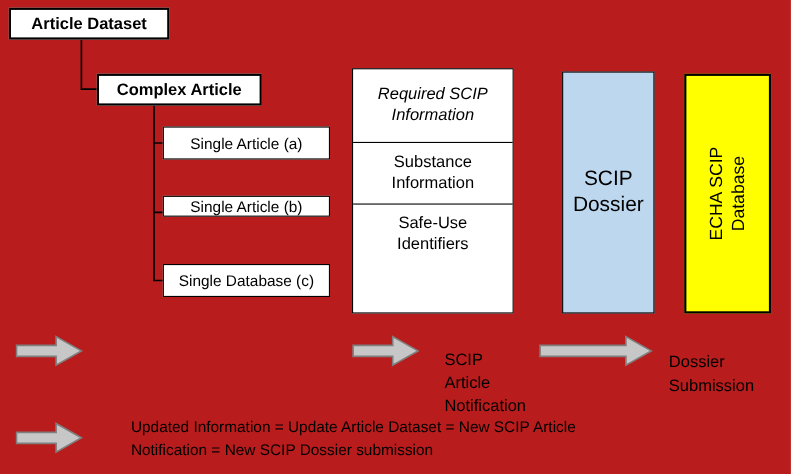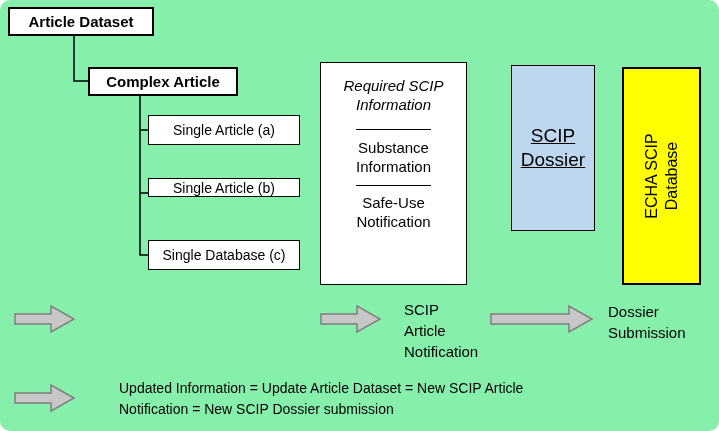--- a/index.html
+++ b/index.html
@@ -1,23 +1,22 @@
 <!DOCTYPE html>
 <html><head>
 <meta charset="utf-8">
 <style>
   html, body { margin: 0; padding: 0; background: #ffffff; }
   body { font-family: "Liberation Sans", sans-serif; color: #000; }
   .canvas {
     position: relative;
     width: 719px;
     height: 431px;
-    background: #86efac;
+    background: #b91c1c;
     overflow: hidden;
-    border-radius: 10px;
   }
   .box {
     position: absolute;
     background: #fff;
     border: 2px solid #000;
     display: flex;
     align-items: center;
     justify-content: center;
     box-sizing: border-box;
     font-size: 15px;
@@ -28,51 +27,49 @@
   .connectors { position: absolute; left: 0; top: 0; pointer-events: none; }
   .info-panel {
     position: absolute;
     left: 320px; top: 62px;
     width: 147px; height: 223px;
     border: 1.5px solid #000;
     box-sizing: border-box;
     background: #fff;
     display: flex;
     flex-direction: column;
-    align-items: center;
   }
   .info-cell {
     display: flex;
     align-items: center;
     justify-content: center;
     text-align: center;
     font-size: 15px;
     line-height: 1.25;
     box-sizing: border-box;
     white-space: pre-line;
   }
   .info-header { height: 66px; font-style: italic; }
   .info-row { border-top: 1.5px solid #000; }
   .info-row.r1 { height: 46px; }
   .info-row.r2 { height: 56px; }
   .info-row.r3 { height: 55px; }
   .dossier {
     position: absolute;
     left: 511px; top: 65px;
-    width: 84px; height: 166px;
+    width: 84px; height: 220px;
     background: #bdd7ee;
     border: 1.5px solid #000;
     box-sizing: border-box;
     display: flex;
     align-items: center;
     justify-content: center;
     text-align: center;
     font-size: 19px;
     line-height: 1.25;
-    text-decoration: underline;
   }
   .database {
     position: absolute;
     left: 622px; top: 67px;
     width: 79px; height: 218px;
     background: #ffff00;
     border: 2px solid #000;
     box-sizing: border-box;
   }
   .database .rot {
@@ -84,21 +81,21 @@
     font-size: 16px;
     line-height: 1.25;
     white-space: pre-line;
   }
   .flow-label {
     position: absolute;
     font-size: 14px;
     line-height: 21px;
     white-space: pre-line;
   }
-  .flow-label.md { font-size: 15px; }
+  .flow-label.md { font-size: 15px; margin-top: 18px; }
   .note-label {
     position: absolute;
     font-size: 14px;
     line-height: 21px;
     white-space: pre-line;
   }
   svg.arrow { position: absolute; }
 </style>
 </head>
 <body>
@@ -119,21 +116,21 @@
   <div class="box leaf" style="left:148px; top:178px; width:152px; height:19px;">Single Article (b)</div>
 
   <div class="box leaf" style="left:148px; top:240px; width:152px; height:30px;">Single Database (c)</div>
 
   <div class="info-panel">
     <div class="info-cell info-header">Required SCIP
 Information</div>
     <div class="info-cell info-row r2">Substance
 Information</div>
     <div class="info-cell info-row r3">Safe-Use
-Notification</div>
+Identifiers</div>
   </div>
 
   <div class="dossier">SCIP Dossier</div>
 
   <div class="database">
     <div class="rot">ECHA SCIP
 Database</div>
   </div>
 
   <svg class="arrow" style="left:14px; top:304px;" width="62" height="30" aria-hidden="true">

